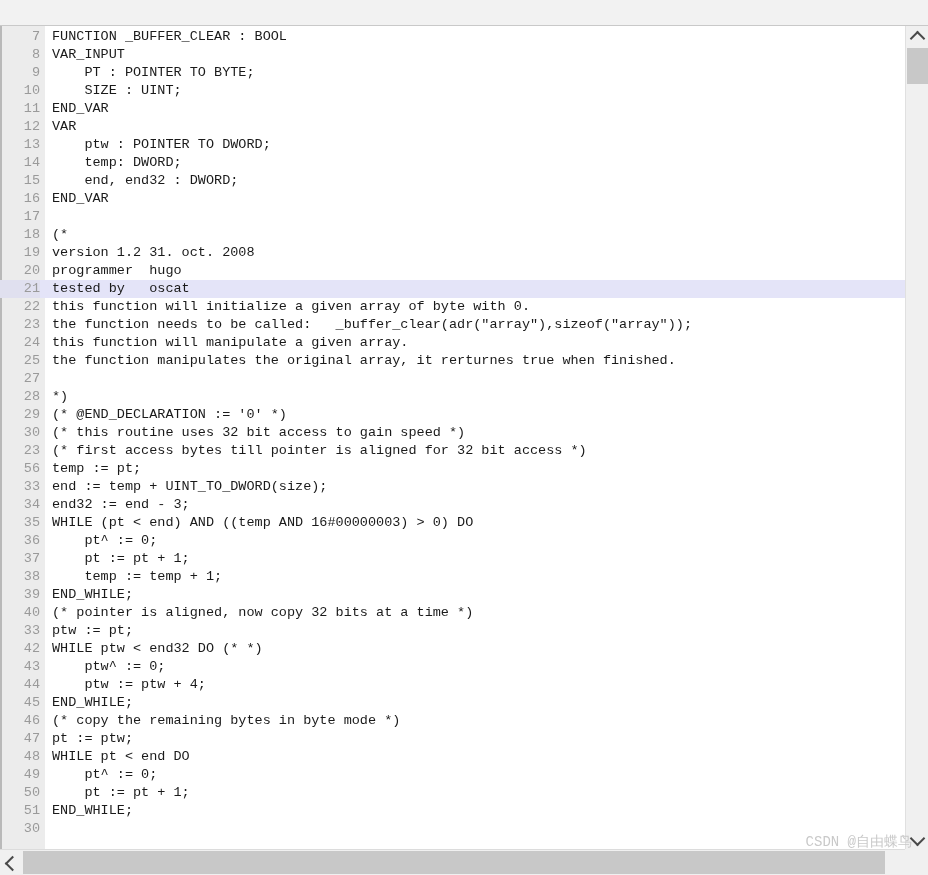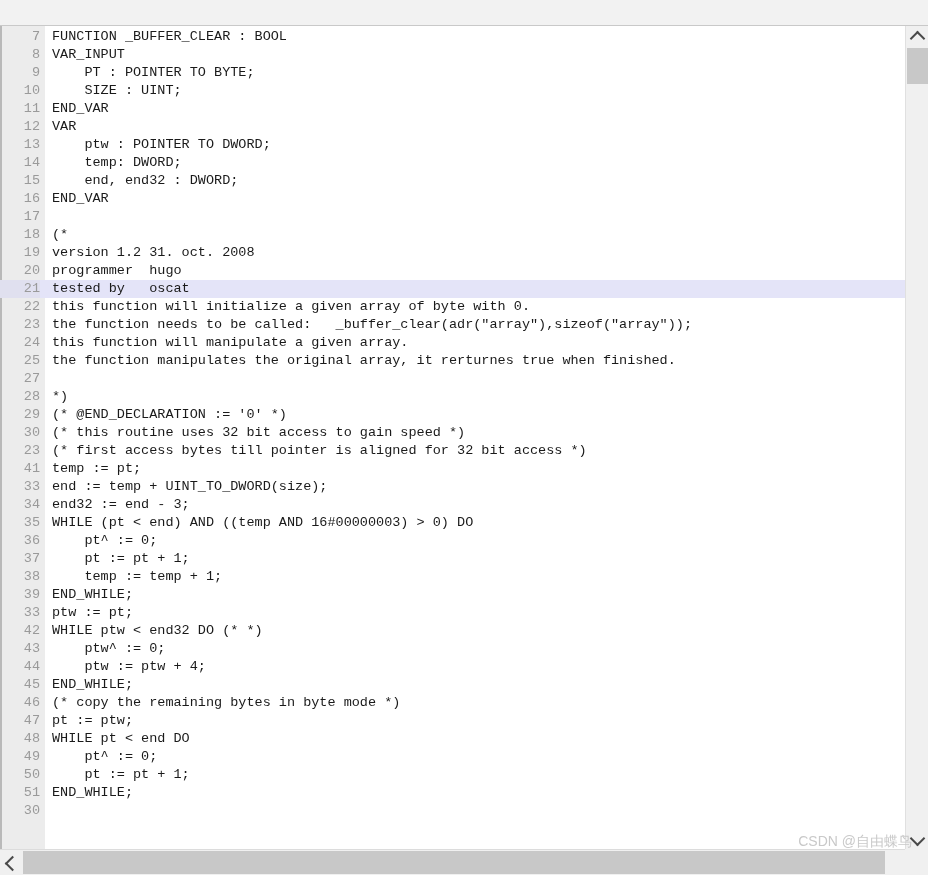--- a/index.html
+++ b/index.html
@@ -206,21 +206,21 @@
     right: 0; bottom: 0;
     width: 23px; height: 26px;
     background: #f0f0f0;
   }
 
   
   .watermark {
     position: absolute;
     right: 16px;
     bottom: 24px;
-    font-family: Liberation Sans, sans-serif;
+    font-family: Liberation Mono, monospace;
     font-size: 14px;
     color: #c9c9c9;
     white-space: nowrap;
     pointer-events: none;
   }
 </style>
 </head>
 <body>
 
 <div class="app">
@@ -261,28 +261,29 @@
         <div class="row hl"><span class="ln">21</span><span class="code">tested by   oscat</span></div>
         <div class="row"><span class="ln">22</span><span class="code">this function will initialize a given array of byte with 0.</span></div>
         <div class="row"><span class="ln">23</span><span class="code">the function needs to be called:   _buffer_clear(adr("array"),sizeof("array"));</span></div>
         <div class="row"><span class="ln">24</span><span class="code">this function will manipulate a given array.</span></div>
         <div class="row"><span class="ln">25</span><span class="code">the function manipulates the original array, it rerturnes true when finished.</span></div>
         <div class="row"><span class="ln">27</span><span class="code"></span></div>
         <div class="row"><span class="ln">28</span><span class="code">*)</span></div>
         <div class="row"><span class="ln">29</span><span class="code">(* @END_DECLARATION := '0' *)</span></div>
         <div class="row"><span class="ln">30</span><span class="code">(* this routine uses 32 bit access to gain speed *)</span></div>
         <div class="row"><span class="ln">23</span><span class="code">(* first access bytes till pointer is aligned for 32 bit access *)</span></div>
-        <div class="row"><span class="ln">41</span><span class="code">temp := pt;</span></div>
+        <div class="row"><span class="ln">56</span><span class="code">temp := pt;</span></div>
         <div class="row"><span class="ln">33</span><span class="code">end := temp + UINT_TO_DWORD(size);</span></div>
         <div class="row"><span class="ln">34</span><span class="code">end32 := end - 3;</span></div>
         <div class="row"><span class="ln">35</span><span class="code">WHILE (pt &lt; end) AND ((temp AND 16#00000003) &gt; 0) DO</span></div>
         <div class="row"><span class="ln">36</span><span class="code">    pt^ := 0;</span></div>
         <div class="row"><span class="ln">37</span><span class="code">    pt := pt + 1;</span></div>
         <div class="row"><span class="ln">38</span><span class="code">    temp := temp + 1;</span></div>
         <div class="row"><span class="ln">39</span><span class="code">END_WHILE;</span></div>
+        <div class="row"><span class="ln">40</span><span class="code">(* pointer is aligned, now copy 32 bits at a time *)</span></div>
         <div class="row"><span class="ln">33</span><span class="code">ptw := pt;</span></div>
         <div class="row"><span class="ln">42</span><span class="code">WHILE ptw &lt; end32 DO (* *)</span></div>
         <div class="row"><span class="ln">43</span><span class="code">    ptw^ := 0;</span></div>
         <div class="row"><span class="ln">44</span><span class="code">    ptw := ptw + 4;</span></div>
         <div class="row"><span class="ln">45</span><span class="code">END_WHILE;</span></div>
         <div class="row"><span class="ln">46</span><span class="code">(* copy the remaining bytes in byte mode *)</span></div>
         <div class="row"><span class="ln">47</span><span class="code">pt := ptw;</span></div>
         <div class="row"><span class="ln">48</span><span class="code">WHILE pt &lt; end DO</span></div>
         <div class="row"><span class="ln">49</span><span class="code">    pt^ := 0;</span></div>
         <div class="row"><span class="ln">50</span><span class="code">    pt := pt + 1;</span></div>

